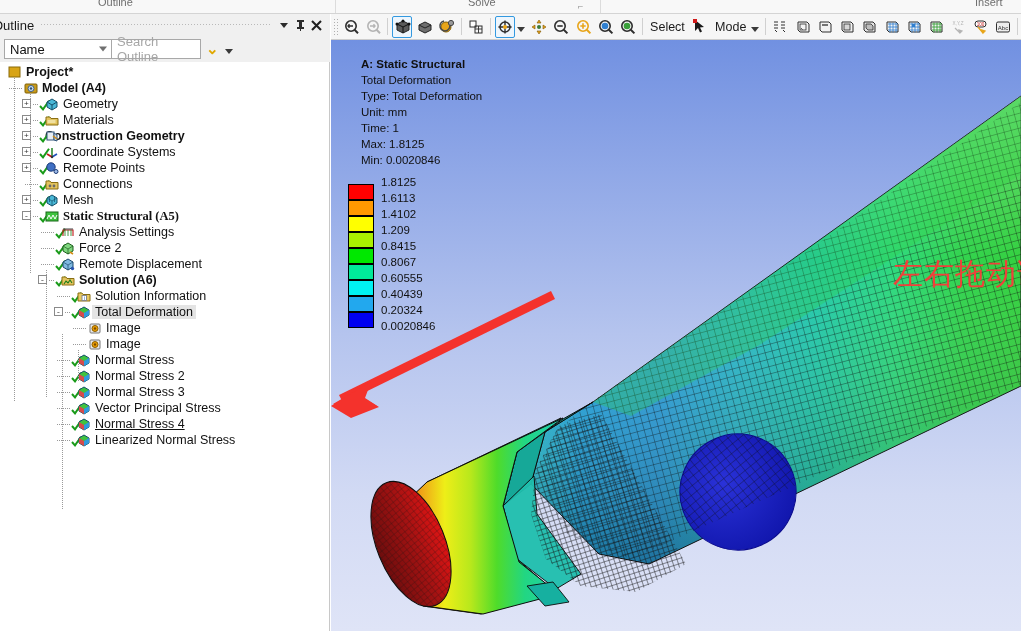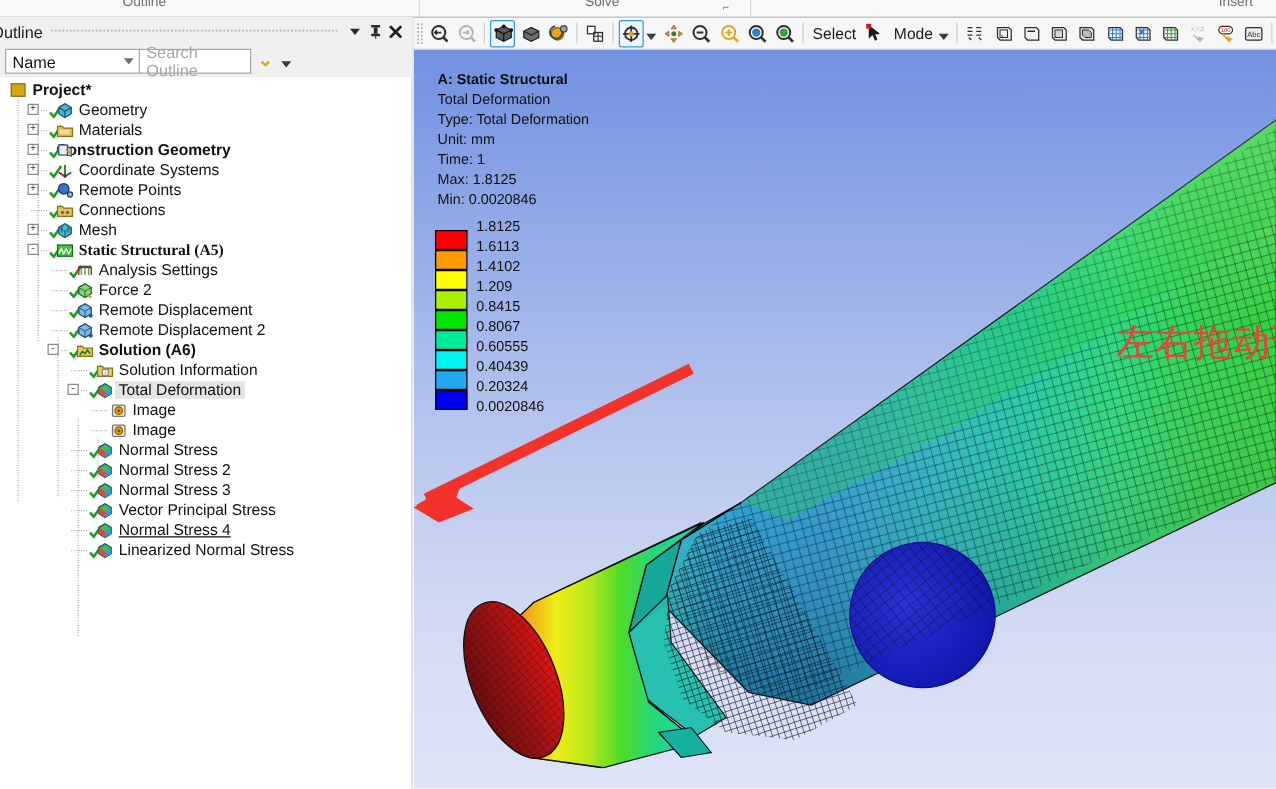--- a/index.html
+++ b/index.html
@@ -158,21 +158,21 @@
     background-size: 3px 3px;
   }
   .tb-text { font-size: 12.5px; color: #1a1a1a; padding: 0 4px; white-space: nowrap; }
   .tb-caret {
     border-left: 4px solid transparent; border-right: 4px solid transparent;
     border-top: 5px solid #3a3a3a; margin: 6px 3px 0 1px;
   }
 
   
   .res-info {
-    position: absolute; left: 19px; top: 42px;
+    position: absolute; left: 30px; top: 42px;
     font-size: 11.5px; color: #111111; line-height: 16px;
     white-space: nowrap;
   }
   .res-info .t0 { font-weight: bold; }
 
   
   .legend {
     position: absolute; left: 17px; top: 170px;
   }
   .lg-row { position: relative; height: 16px; }
@@ -247,20 +247,29 @@
       <div class="small-caret"></div>
     </div>
 
     <div class="tree" id="tree">
         <div class="tnode bold" style="padding-left: 6px;">
           <span class="ticon" style="left:8px; top:1px;"><svg width="14" height="14" viewBox="0 0 14 14">
               <rect x="1" y="2" width="11" height="10" fill="#d8a417" stroke="#8a6a08"></rect>
             </svg></span>
           <span class="lbl" style="margin-left:17px;">Project*</span>
         </div>
+        <div class="tnode bold" style="padding-left: 22px;">
+          <span class="dotline-h" style="left:9px; top:8px; width:14px;"></span>
+          <span class="ticon" style="left:24px; top:1px;"><svg width="14" height="14" viewBox="0 0 14 14">
+              <rect x="1" y="3" width="12" height="9" rx="1" fill="#c99a1a" stroke="#7e6009"></rect>
+              <circle cx="7" cy="7.5" r="3" fill="#cfe0f2" stroke="#3a5f8a"></circle>
+              <circle cx="7" cy="7.5" r="1.2" fill="#2a4f7a"></circle>
+            </svg></span>
+          <span class="lbl" style="margin-left:17px;">Model (A4)</span>
+        </div>
         <div class="tnode" style="padding-left: 38px;">
           <span class="expander" style="left:22px; top:3px;">+</span>
           <span class="dotline-h" style="left:33px; top:8px; width:6px;"></span>
           <span class="chk" style="left:39px; top:4px;"><svg width="11" height="11" viewBox="0 0 11 11">
               <path d="M1,6 L4,9.4 L10,0.8" stroke="#1a9b1a" stroke-width="2" fill="none"></path>
             </svg></span>
           <span class="ticon" style="left:45px; top:1px;"><svg width="14" height="14" viewBox="0 0 14 14">
               <path d="M2,5 L7,2 L12,5 L12,10 L7,13 L2,10 Z" fill="#49b7d6" stroke="#14506a"></path>
               <path d="M2,5 L7,8 L12,5 M7,8 L7,13" stroke="#14506a" fill="none"></path>
             </svg></span>
@@ -381,32 +390,20 @@
           <span class="dotline-h" style="left:41px; top:8px; width:14px;"></span>
           <span class="chk" style="left:55px; top:4px;"><svg width="11" height="11" viewBox="0 0 11 11">
               <path d="M1,6 L4,9.4 L10,0.8" stroke="#1a9b1a" stroke-width="2" fill="none"></path>
             </svg></span>
           <span class="ticon" style="left:61px; top:1px;"><svg width="14" height="14" viewBox="0 0 14 14">
               <path d="M2,5 L7,2 L12,5 L12,10 L7,13 L2,10 Z" fill="#7fb9e0" stroke="#1d4a6f"></path>
               <path d="M2,5 L7,8 L12,5 M7,8 L7,13" stroke="#1d4a6f" fill="none" stroke-width="0.7"></path>
               <circle cx="11.5" cy="11.5" r="1.7" fill="#2a56b0"></circle>
             </svg></span>
           <span class="lbl" style="margin-left:22px;">Remote Displacement</span>
-        </div>
-        <div class="tnode" style="padding-left: 54px;">
-          <span class="dotline-h" style="left:41px; top:8px; width:14px;"></span>
-          <span class="chk" style="left:55px; top:4px;"><svg width="11" height="11" viewBox="0 0 11 11">
-              <path d="M1,6 L4,9.4 L10,0.8" stroke="#1a9b1a" stroke-width="2" fill="none"></path>
-            </svg></span>
-          <span class="ticon" style="left:61px; top:1px;"><svg width="14" height="14" viewBox="0 0 14 14">
-              <path d="M2,5 L7,2 L12,5 L12,10 L7,13 L2,10 Z" fill="#7fb9e0" stroke="#1d4a6f"></path>
-              <path d="M2,5 L7,8 L12,5 M7,8 L7,13" stroke="#1d4a6f" fill="none" stroke-width="0.7"></path>
-              <circle cx="11.5" cy="11.5" r="1.7" fill="#2a56b0"></circle>
-            </svg></span>
-          <span class="lbl" style="margin-left:22px;">Remote Displacement 2</span>
         </div>
         <div class="tnode bold" style="padding-left: 54px;">
           <span class="expander" style="left:38px; top:3px;">-</span>
           <span class="dotline-h" style="left:49px; top:8px; width:6px;"></span>
           <span class="chk" style="left:55px; top:4px;"><svg width="11" height="11" viewBox="0 0 11 11">
               <path d="M1,6 L4,9.4 L10,0.8" stroke="#1a9b1a" stroke-width="2" fill="none"></path>
             </svg></span>
           <span class="ticon" style="left:61px; top:1px;"><svg width="14" height="14" viewBox="0 0 14 14">
               <path d="M1,4 L5,4 L6,5.5 L13,5.5 L13,12 L1,12 Z" fill="#e3c45e" stroke="#8a6e12"></path>
               <path d="M3,11 L5,8 L7,10 L9,7 L11,10" stroke="#1a7a1a" fill="none" stroke-width="1.1"></path>

